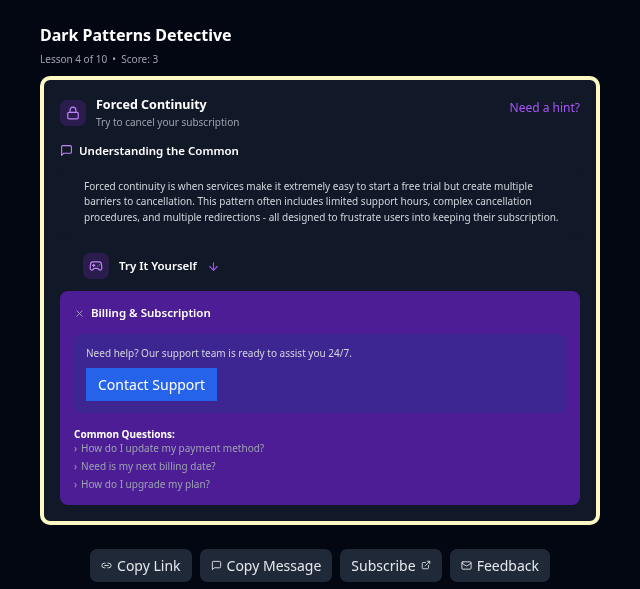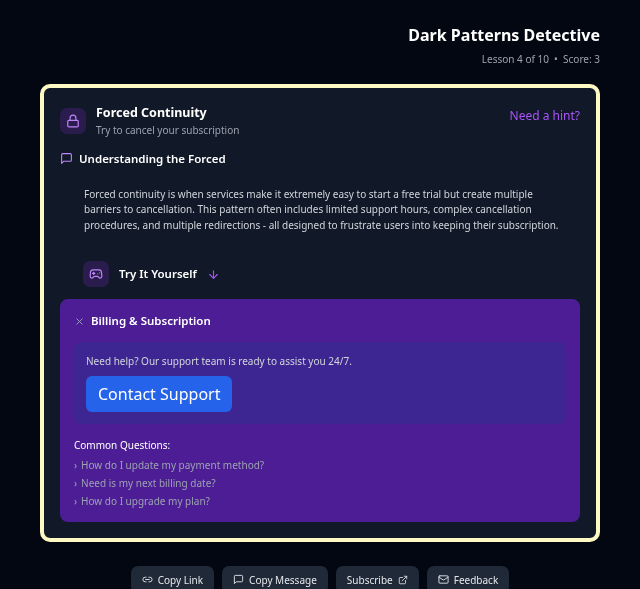--- a/index.html
+++ b/index.html
@@ -6,21 +6,21 @@
   body {
     background: #030712;
     color: #e5e7eb;
     font-family: ui-sans-serif, system-ui, -apple-system, "Segoe UI", Roboto, sans-serif;
     width: 640px;
     min-height: 589px;
     font-size: 12px;
     line-height: 1.4;
   }
   .wrap { max-width: 560px; margin: 0 auto; padding: 24px 0 16px; }
-  .header { text-align: right; margin-bottom: 18px; }
+  .header { text-align: left; margin-bottom: 10px; }
   .title { font-size: 16px; font-weight: 700; color: #fff; margin-bottom: 6px; }
   .subtitle { font-size: 10px; color: #9ca3af; }
   .card {
     background: #111827;
     border: 4px solid #fef9c3;
     border-radius: 10px;
     padding: 16px;
     margin-bottom: 24px;
   }
   .topbar { display: flex; justify-content: space-between; align-items: flex-start; gap: 10px; margin-bottom: 14px; }
@@ -59,36 +59,36 @@
     background: rgba(30,58,138,0.30);
     border-radius: 8px;
     padding: 12px;
     margin-bottom: 14px;
   }
   .bluebox p { font-size: 10px; color: #d1d5db; margin-bottom: 8px; }
   .btn-primary {
     background: #2563eb;
     color: #fff;
     border: none;
-    border-radius: 6px;
+    border-radius: 0;
     padding: 7px 12px;
-    font-size: 16px;
+    font-size: 14px;
     cursor: pointer;
     font-family: inherit;
   }
-  .faq-title { font-size: 10px; font-weight: 400; color: #fff; margin-bottom: 6px; }
+  .faq-title { font-size: 10px; font-weight: 700; color: #fff; }
   .faq-list { display: flex; flex-direction: column; gap: 4px; }
   .faq-item { display: flex; align-items: center; gap: 4px; font-size: 10px; color: #9ca3af; }
   .dot { color: #9ca3af; }
   .footer { display: flex; flex-direction: column; align-items: center; gap: 10px; }
   .footer-buttons { display: flex; flex-wrap: wrap; justify-content: center; gap: 8px; }
   .fbtn {
     display: inline-flex; align-items: center; gap: 5px;
     background: #1f2937; border: none; border-radius: 7px;
-    padding: 7px 11px; font-size: 10px; color: #e5e7eb;
+    padding: 7px 11px; font-size: 14px; color: #e5e7eb;
     cursor: pointer; font-family: inherit;
   }
   svg { display: block; }
 </style>
 </head>
 <body>
 
 <div class="wrap">
   <div class="header">
     <div class="title">Dark Patterns Detective</div>
@@ -115,21 +115,21 @@
       </div>
       <div class="hint">Need a hint?</div>
     </div>
 
     <div class="section-head">
       <span class="icon">
         <svg width="13" height="13" viewBox="0 0 24 24" fill="none" stroke="currentColor" stroke-width="2" stroke-linecap="round" stroke-linejoin="round">
             <path d="M21 15a2 2 0 0 1-2 2H7l-4 4V5a2 2 0 0 1 2-2h14a2 2 0 0 1 2 2z"></path>
           </svg>
       </span>
-      <div class="section-title">Understanding the Forced</div>
+      <div class="section-title">Understanding the Common</div>
     </div>
     <div class="infobox">
       <p>Forced continuity is when services make it extremely easy to start a free trial but create multiple barriers to cancellation. This pattern often includes limited support hours, complex cancellation procedures, and multiple redirections - all designed to frustrate users into keeping their subscription.</p>
     </div>
 
     <div class="try-row">
       <div class="iconbox">
         <svg width="14" height="14" viewBox="0 0 24 24" fill="none" stroke="currentColor" stroke-width="2" stroke-linecap="round" stroke-linejoin="round">
             <line x1="6" y1="11" x2="10" y2="11"></line>
             <line x1="8" y1="9" x2="8" y2="13"></line>

